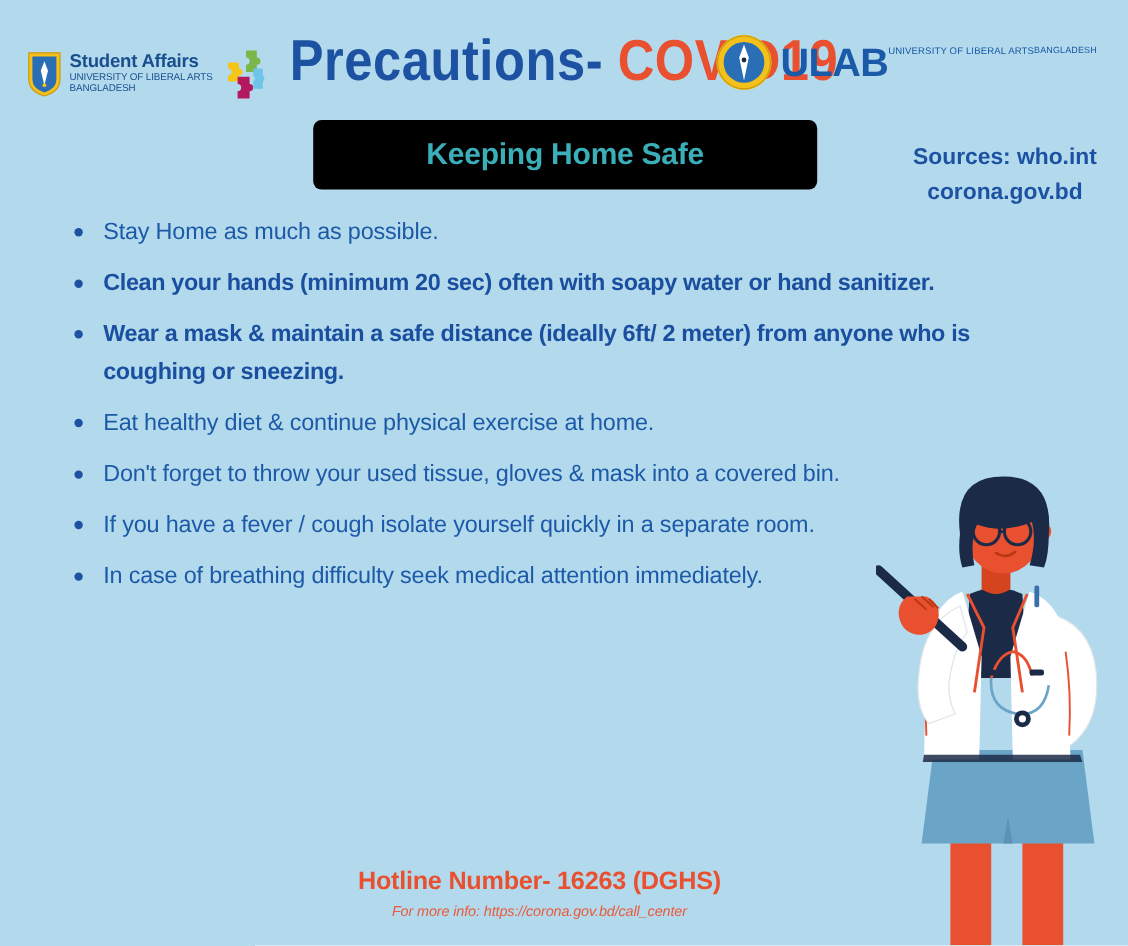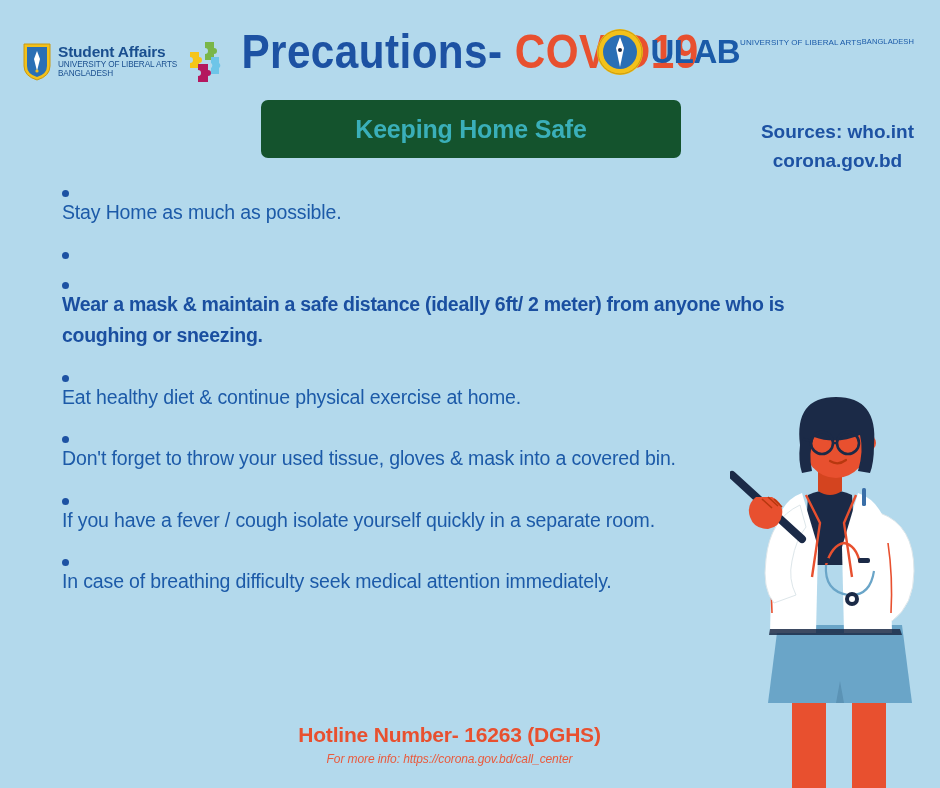--- a/index.html
+++ b/index.html
@@ -51,21 +51,21 @@
     letter-spacing: 0.5px;
     font-stretch: condensed;
     transform: scaleX(0.88);
   }
   .t-pre { color: #1d52a3; }
   .t-covid { color: #e8502f; }
 
   .subtitle-box {
     position: absolute; left: 261px; top: 100px;
     width: 420px; height: 58px;
-    background: #14532d;
+    background: #000000;
     border-radius: 7px;
     display: flex; align-items: center; justify-content: center;
   }
   .subtitle-text {
     font-size: 25px; font-weight: bold; color: #3aafb9;
     letter-spacing: -0.2px;
   }
 
   .sources {
     position: absolute; right: 26px; top: 118px;
@@ -75,21 +75,20 @@
   }
 
   
   .bullet-list {
     position: absolute; left: 62px; top: 178px;
     width: 790px;
   }
   .bullet-item {
     display: flex; align-items: flex-start;
     margin-bottom: 11px;
-    flex-direction: column;
   }
   .bullet-dot {
     flex: 0 0 auto;
     width: 7px; height: 7px;
     border-radius: 50%;
     background: #1d52a3;
     margin-top: 12px; margin-right: 17px;
   }
   .bullet-text {
     color: #1c5aa8;
@@ -178,20 +177,21 @@
     <div>corona.gov.bd</div>
   </div>
 
   <div class="bullet-list">
     <div class="bullet-item">
       <span class="bullet-dot"></span>
       <span class="bullet-text">Stay Home as much as possible.</span>
     </div>
     <div class="bullet-item">
       <span class="bullet-dot"></span>
+      <span class="bullet-text bold">Clean your hands (minimum 20 sec) often with soapy water or hand sanitizer.</span>
     </div>
     <div class="bullet-item">
       <span class="bullet-dot"></span>
       <span class="bullet-text bold">Wear a mask &amp; maintain a safe distance (ideally 6ft/ 2 meter) from anyone who is coughing or sneezing.</span>
     </div>
     <div class="bullet-item">
       <span class="bullet-dot"></span>
       <span class="bullet-text">Eat healthy diet &amp; continue physical exercise at home.</span>
     </div>
     <div class="bullet-item">

